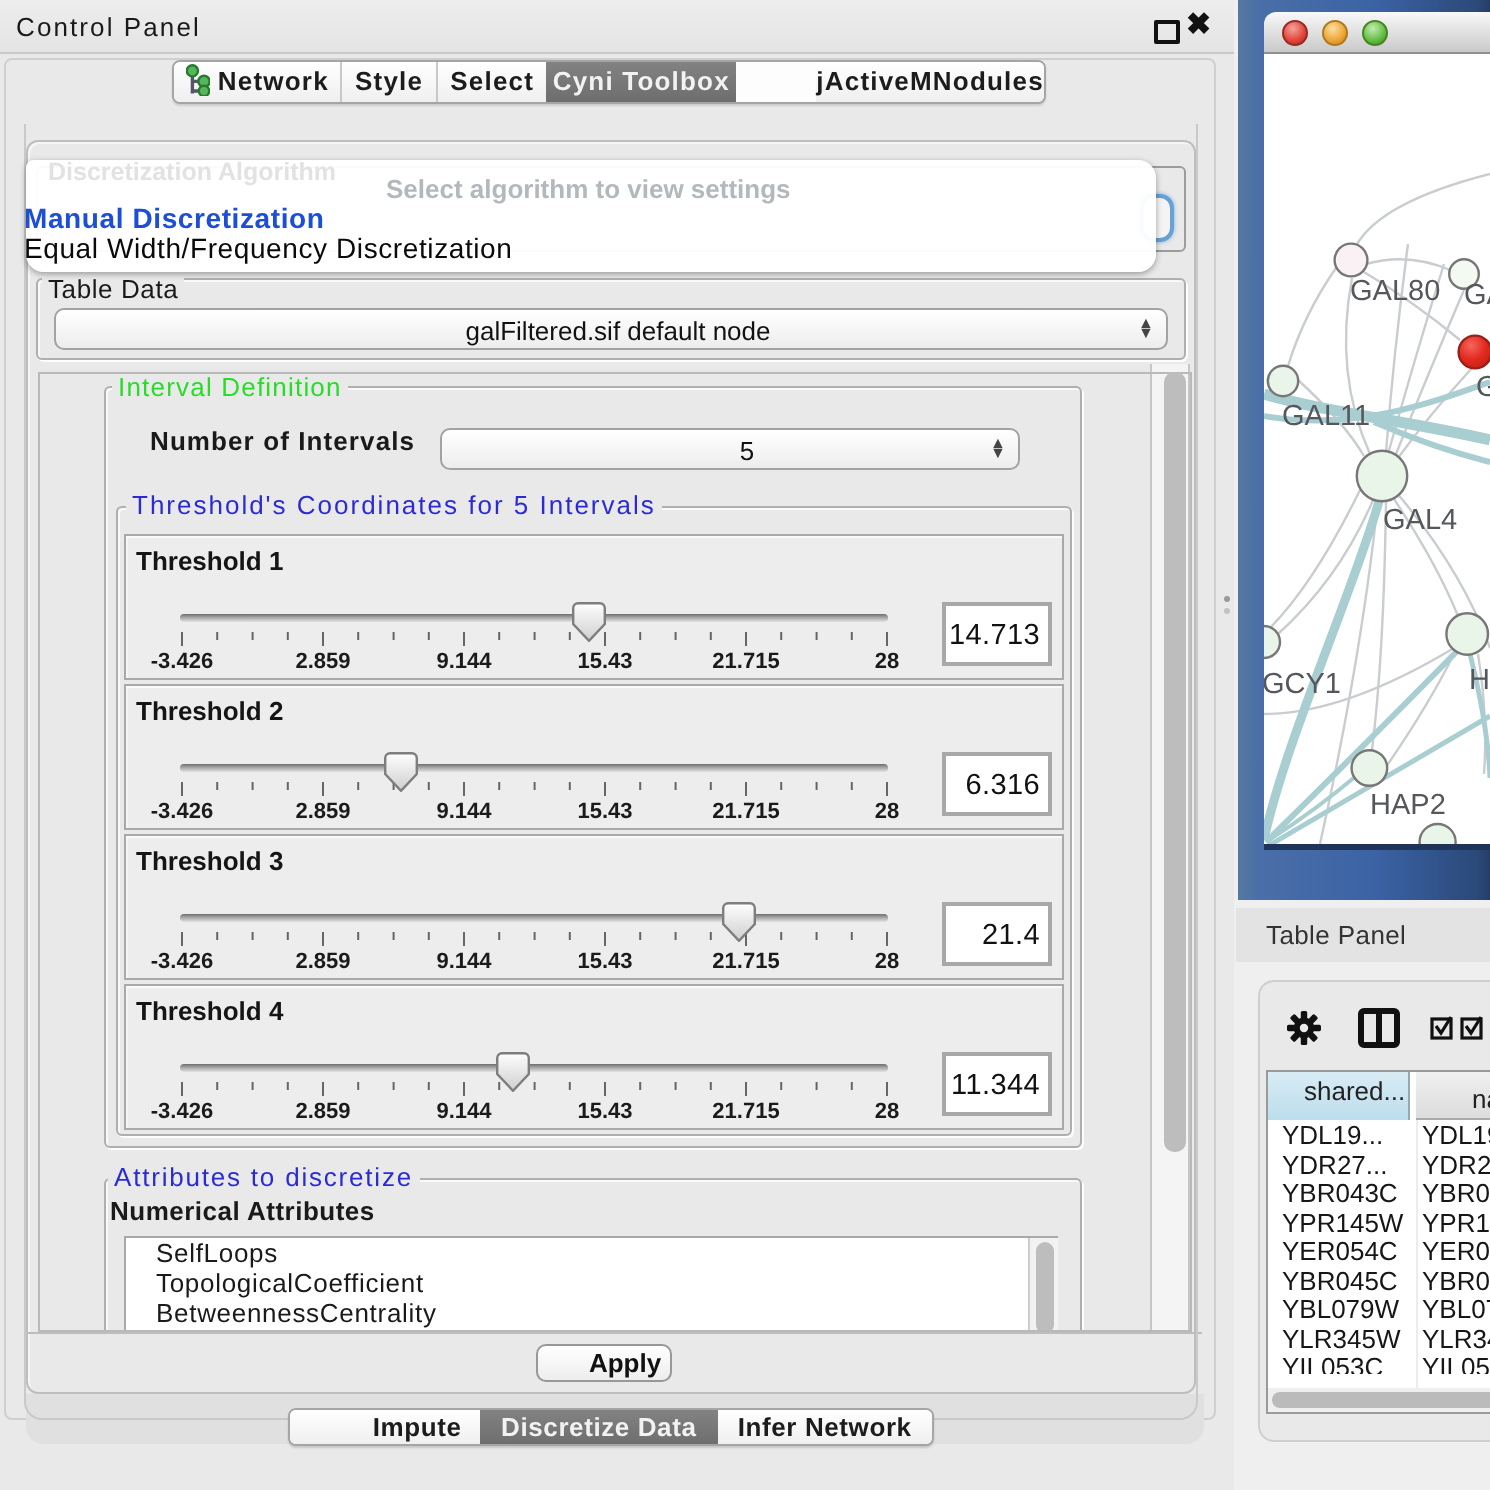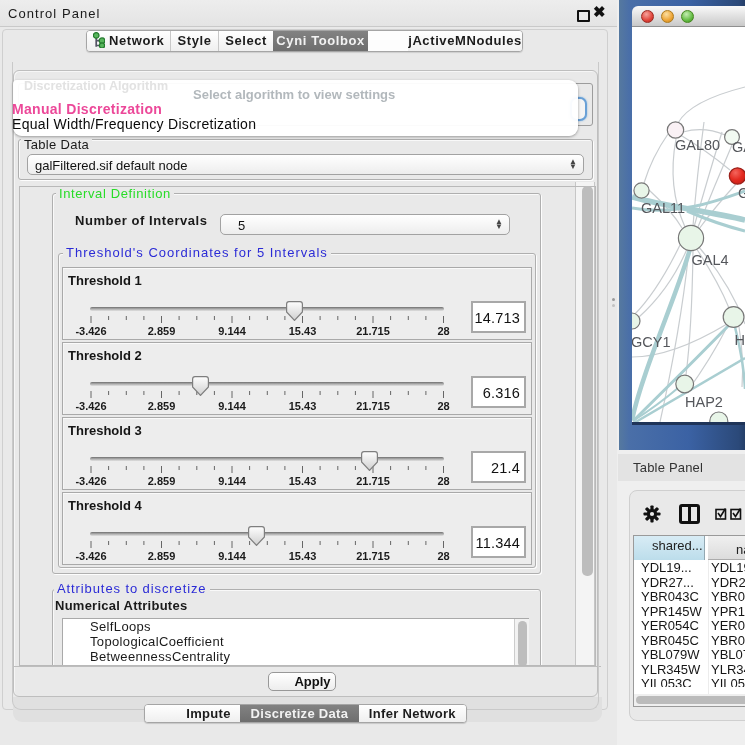--- a/index.html
+++ b/index.html
@@ -22,21 +22,21 @@
 
 #contentpanel { left:13px; top:70px; width:585px; height:627px; background:#E9E9E9; border:1px solid #BEBEBE; border-radius:6px; box-shadow:inset 1px 1px 0 #F6F6F6; }
 
 #combobehind { left:570px; top:97px; width:17px; height:23.5px; background:#F4F4F4; border:2px solid #69A0D6; border-radius:7px; box-shadow:0 0 2px #7FB2E0; }
 #dagroup { left:18px; top:83px; width:575px; height:43px; border:1px solid #9C9C9C; border-radius:3px; }
 
 .group { border:1px solid #AFAFAF; border-radius:3px; box-shadow:1px 1px 0 rgba(255,255,255,0.9), inset 1px 1px 0 rgba(255,255,255,0.7); }
 .gtitle { position:absolute; background:#E9E9E9; padding:0 3px; font-size:13px; }
 #tdgroup { left:18px; top:139px; width:575px; height:41px; }
 #tdtitle { left:21px; top:136.5px; font-weight:normal; letter-spacing:0.3px; color:#1A1A1A; }
-.combo { background:linear-gradient(#FFFFFF,#EDEDED); border:1px solid #A2A2A2; border-radius:5px; font-size:13px; color:#121212; }
+.combo { background:linear-gradient(#FFFFFF,#EDEDED); border:1px solid #A2A2A2; border-radius:5px; font-size:13px; color:#121212;text-align:center; }
 .arrows { position:absolute; font-size:8px; color:#444; line-height:5px; letter-spacing:0; }
 #tdcombo { left:27px; top:154px; width:557px; height:21px; padding:3px 0 0 7px; }
 
 #viewport { left:19px; top:182px; width:556px; height:484px; background:#E9E9E9; overflow:hidden; }
 #vsb { left:575px; top:182px; width:20px; height:484px; background:#F4F4F4; border:1px solid #C6C6C6; border-top:none;}
 #vpborder { left:19px; top:186px; width:577px; height:480px; border:1px solid #B9B9B9; }
 #vsbthumb { left:582px; top:186px; width:10.5px; height:390px; background:#BDBDBD; border-radius:5px; }
 
 #idgroup { left:33px; top:11px; width:489px; height:381px; }
 #idtitle { left:37px; top:4px; letter-spacing:0.6px; color:#28DC28; }
@@ -50,21 +50,21 @@
 .ticks { position:absolute; left:17px; top:48px; }
 .tlabels { position:absolute; left:17px; top:57px; width:364px; font-size:11px; font-weight:bold; color:#1B1B1B; }
 .tlab { position:absolute; transform:translateX(-50%); }
 .thumb { position:absolute; top:33px; width:17px; height:20px; }
 .vfield { position:absolute; left:408px; top:33px; width:55px; height:32px; background:#FFF; border:2px solid #A8A8A8; font-size:14.5px; letter-spacing:0.2px; color:#111; text-align:right; padding:6.5px 4px 0 0; }
 
 #atgroup { left:33px; top:407px; width:489px; height:120px; }
 #attitle { left:35px; top:399px; letter-spacing:0.9px; color:#2B2BD6; }
 #numattr { left:36px; top:416px; font-size:13px; letter-spacing:0.25px; font-weight:bold; color:#1A1A1A; }
 #listbox { left:43px; top:436px; width:467px; height:60px; background:#FFF; border:1px solid #A9A9A9; font-size:13px; color:#1A1A1A; }
-.litem { padding-left:15px; height:15px; letter-spacing:0.35px;margin-left:12px; }
+.litem { padding-left:15px; height:15px; letter-spacing:0.35px; }
 #listsb { position:absolute; left:451px; top:0px; width:15px; height:60px; background:#F2F2F2; border-left:1px solid #CCC; }
 #listsbthumb { position:absolute; left:3px; top:2px; width:9px; height:46px; background:#BDBDBD; border-radius:5px; }
 
 #applyline { left:14px; top:666px; width:587px; height:1px; background:#BDBDBD; }
 #applybtn { left:268px; top:672px; width:68px; height:19px; background:linear-gradient(#FFFFFF,#EDEDED); border:1px solid #989898; border-radius:5px; font-size:13px; font-weight:bold; color:#111; text-align:center; line-height:17px;padding-left:21px; }
 #botband { left:13px; top:697px; width:589px; height:25px; background:#E0E0E0; border-radius:0 0 9px 9px; }
 #outerpanel { left:12px; top:62px; width:587px; height:648px; border:1px solid #C9C9C9; border-top:none; border-radius:0 0 9px 9px; }
 #bottabs { left:144px; top:704px; width:323px; height:19px; background:#FDFDFD; border:1px solid #A5A5A5; border-radius:4px; display:flex; overflow:hidden; box-shadow:0 1px 1px rgba(0,0,0,0.15); }
 .btab { height:100%; font-size:13px; letter-spacing:0.3px; font-weight:bold; color:#1C1C1C; text-align:center; line-height:17px; background:linear-gradient(#FFFFFF,#EFEFEF); }
 
@@ -85,21 +85,21 @@
 .trow { height:14.5px; line-height:14.2px; white-space:nowrap; }
 .c1 { display:inline-block; width:76px; padding-left:7px; }
 .c2 { display:inline-block; padding-left:1px; }
 #coldiv { position:absolute; left:74px; top:24px; width:1px; height:134px; background:#ECECEC; }
 #hsb { position:absolute; left:0; top:158px; width:112px; height:11.5px; background:#EFEFEF; }
 #hsbthumb { position:absolute; left:2px; top:2px; width:115px; height:8px; background:#BBB; border-radius:4px; }
 
 #popup { left:13px; top:80px; width:565px; height:55.5px; background:rgba(255,255,255,0.96); border-radius:4px 9px 9px 9px; box-shadow:0 1px 3px rgba(0,0,0,0.35); }
 #ghost1 { left:11px; top:-1px; font-size:12.5px; font-weight:bold; color:#E2E2E2; }
 #selalg { left:180px; top:6.5px; font-size:13px; font-weight:bold; color:#B2B8BC; }
-#manual { left:-1px; top:20.5px; font-size:14px; letter-spacing:0.3px; font-weight:bold; color:#ec4899; }
+#manual { left:-1px; top:20.5px; font-size:14px; letter-spacing:0.3px; font-weight:bold; color:#1d4ed8; }
 #equal { left:-1px; top:36px; font-size:14px; letter-spacing:0.3px; color:#0A0A0A; }
 </style>
 </head>
 <body>
 <div id="root">
   <div id="cpanel" class="abs"></div>
   <div id="winborder" class="abs"></div>
   <div id="titlebar" class="abs"></div>
   <div id="titletext" class="abs">Control Panel</div>
   <div id="floatbox" class="abs"></div>

